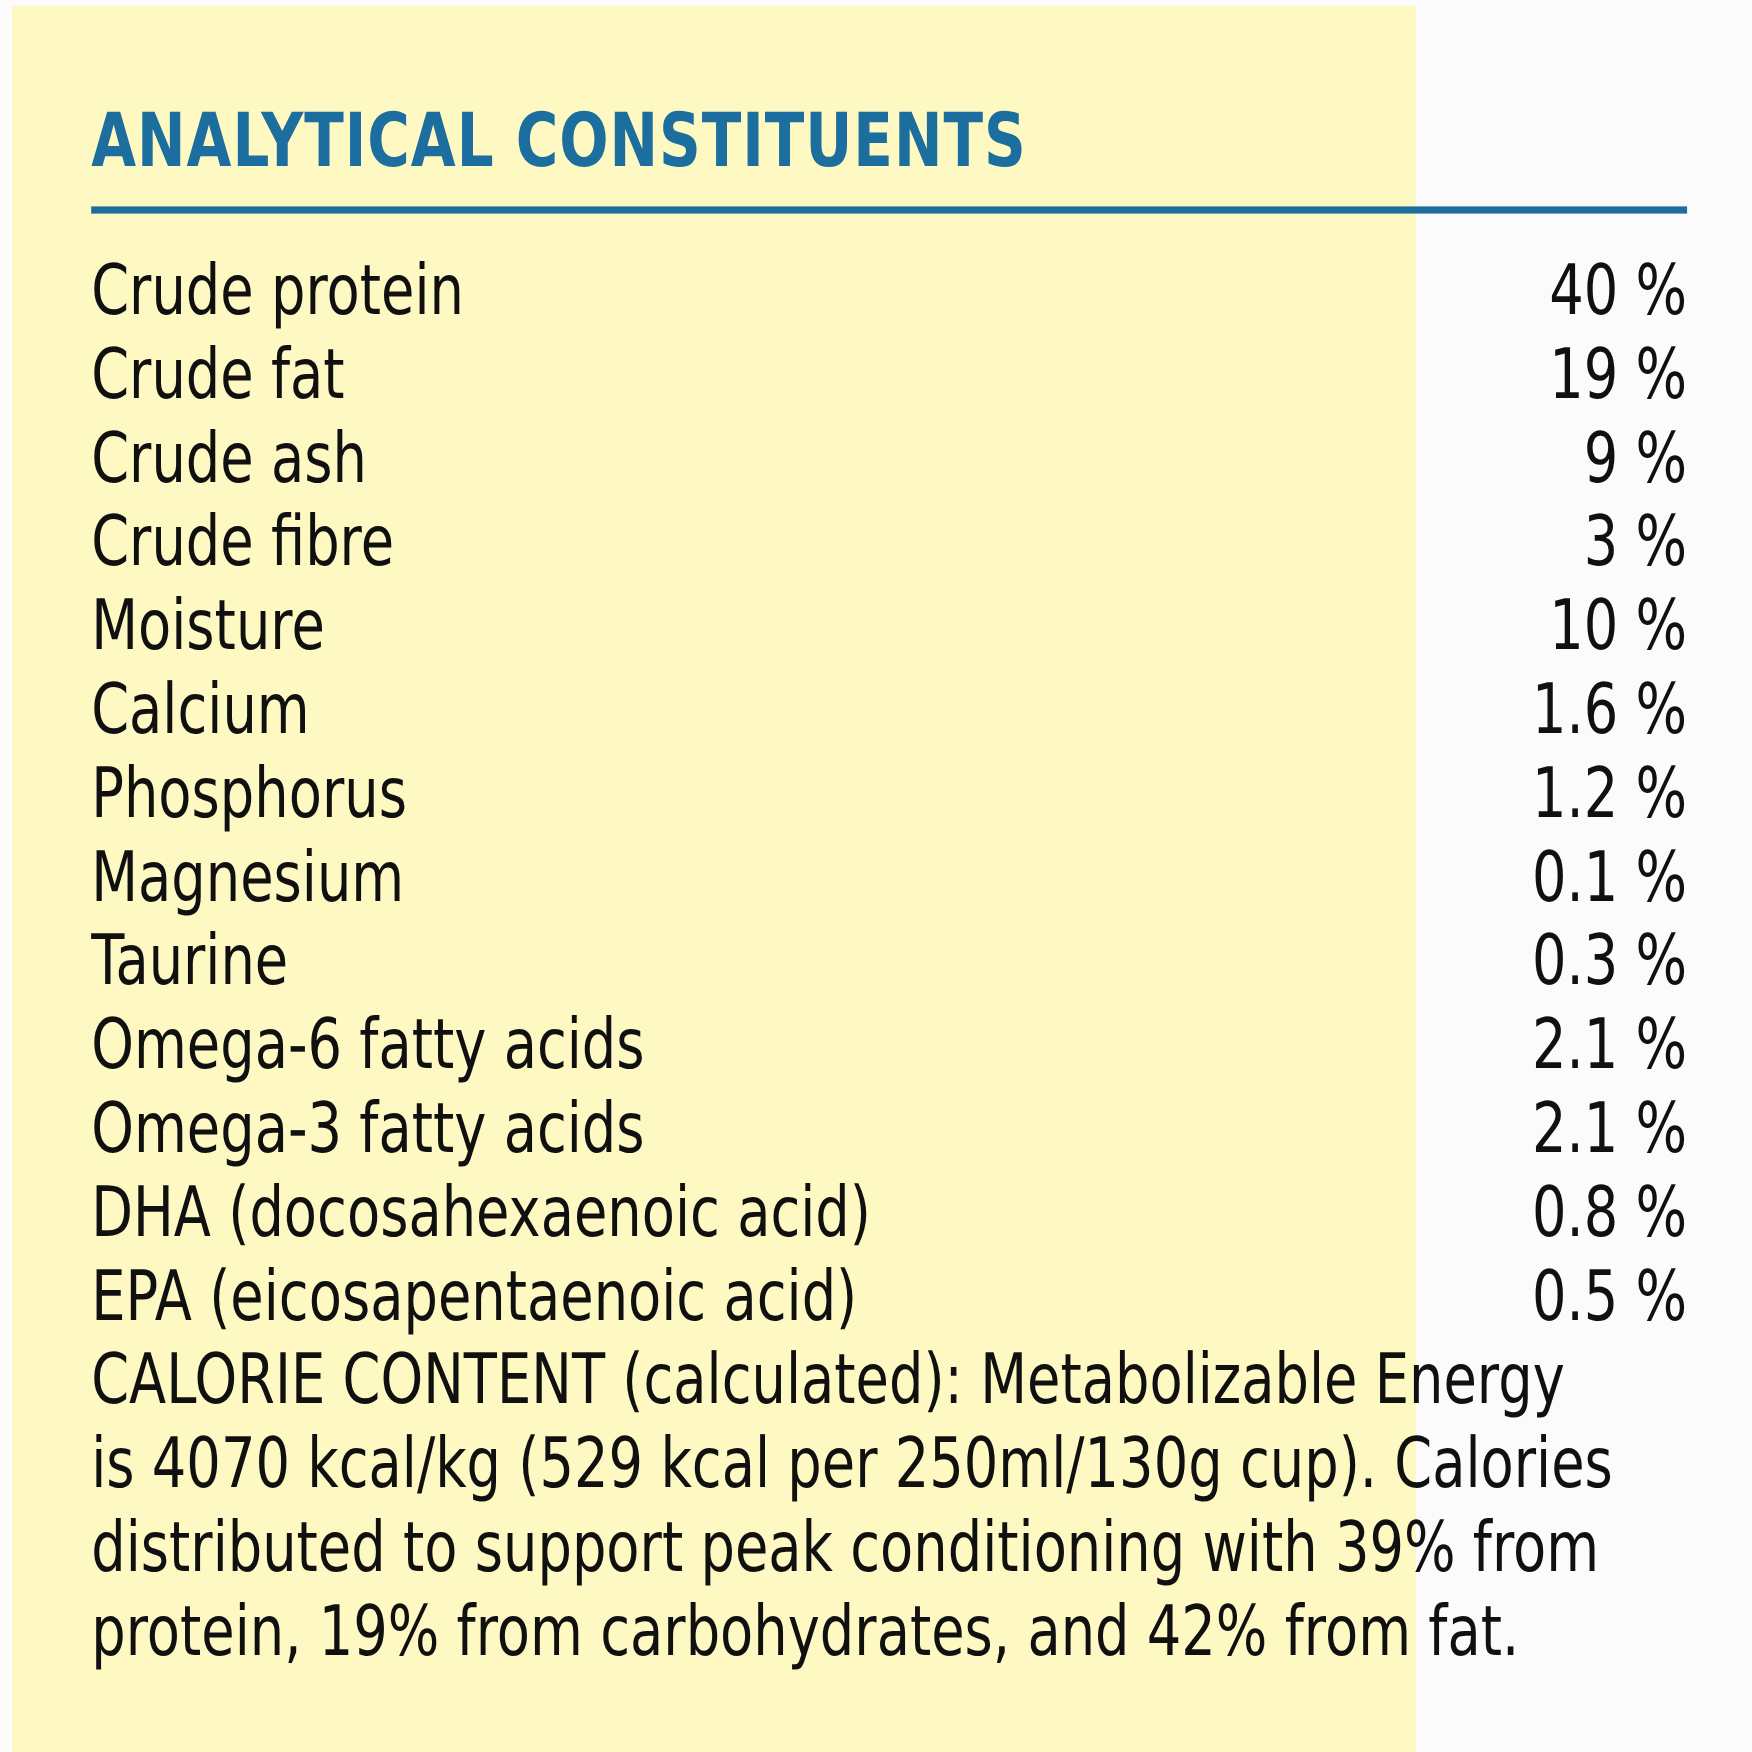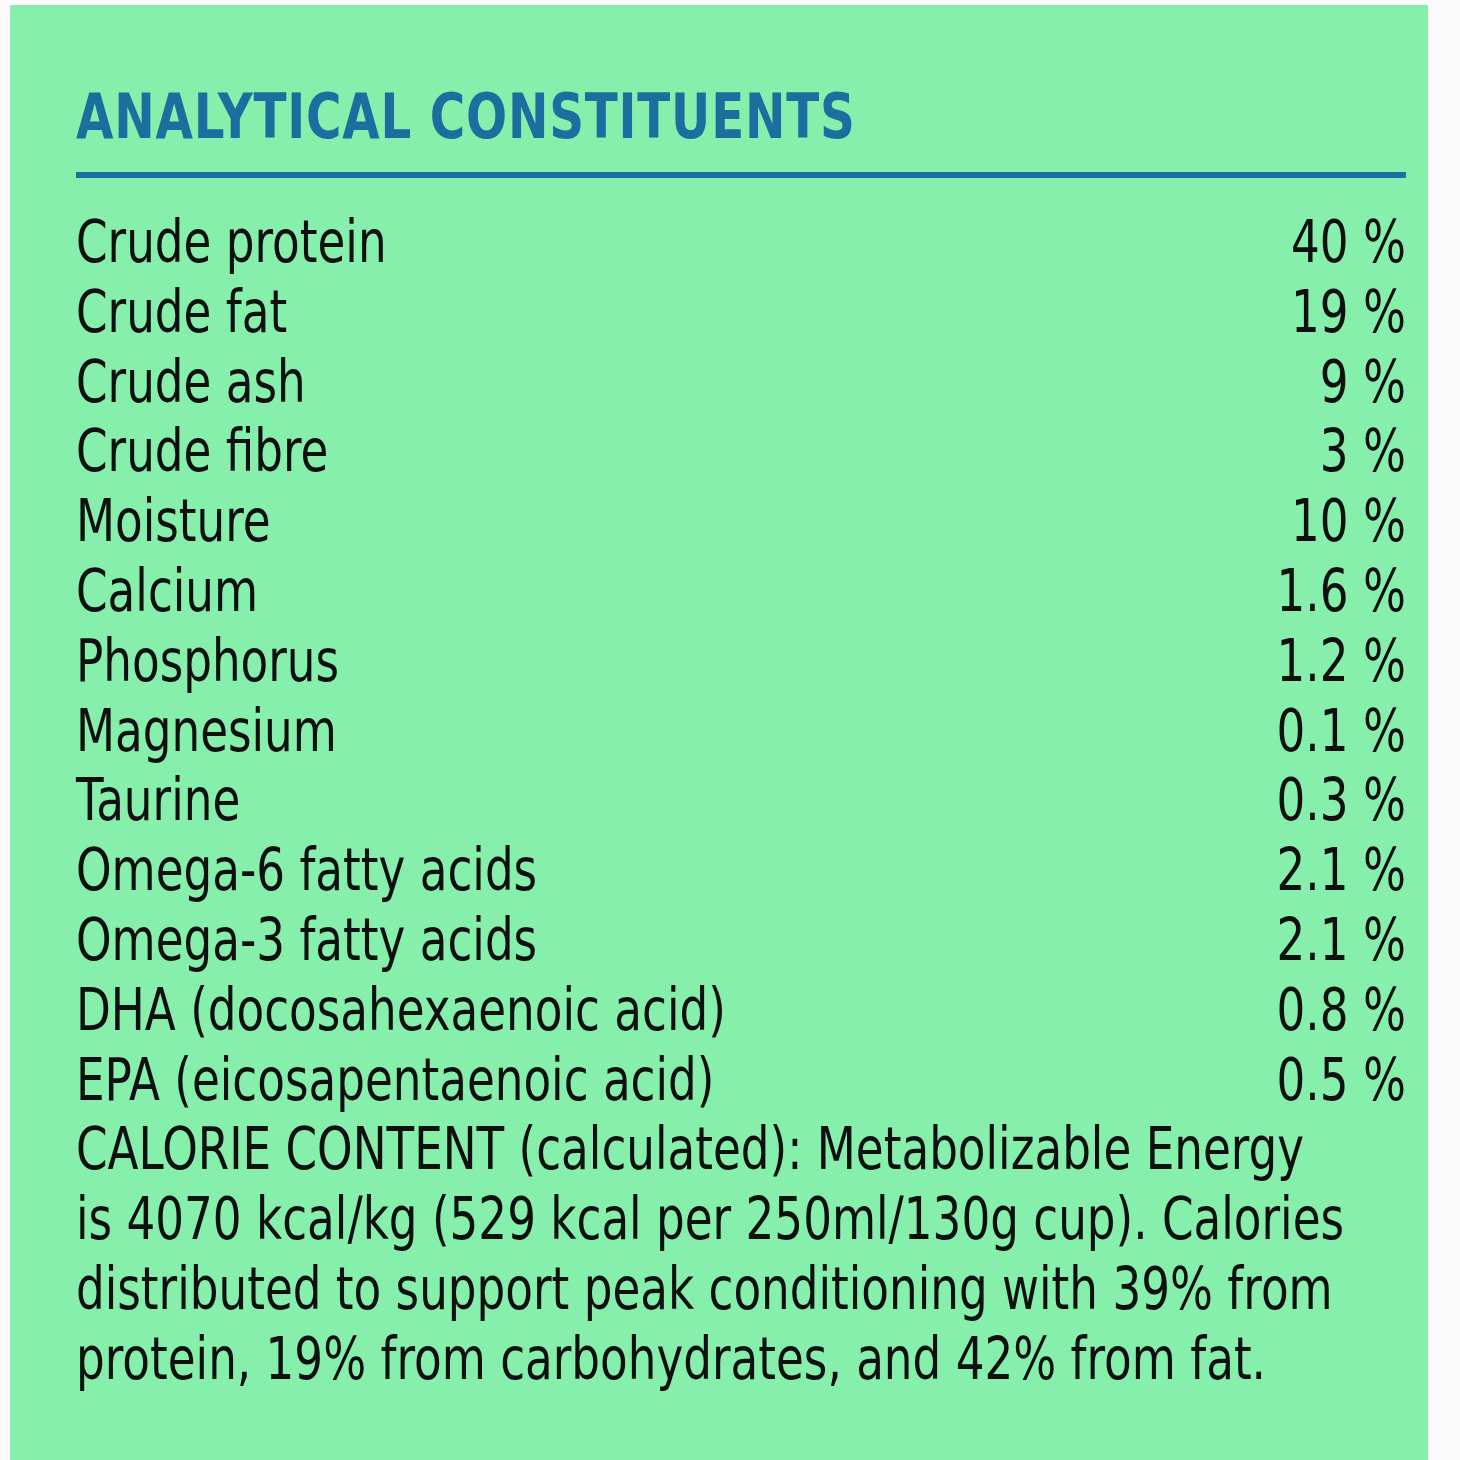--- a/index.html
+++ b/index.html
@@ -11,23 +11,23 @@
     height: 1460px;
     position: relative;
     background: #fbfbfb; 
     font-family: "DejaVu Sans", sans-serif;
     overflow: hidden;
   }
   .panel {
     position: absolute;
     left: 10px;
     top: 5px;
-    width: 1418px;
+    width: 1170px;
     height: 1455px;
-    background: #86efac;
+    background: #fef9c3;
   }
   
   .condense {
     position: absolute;
     left: 66px;
     top: 0;
     width: 1705px;            
     transform: scaleX(0.78);
     transform-origin: 0 0;
     color: #101010;

